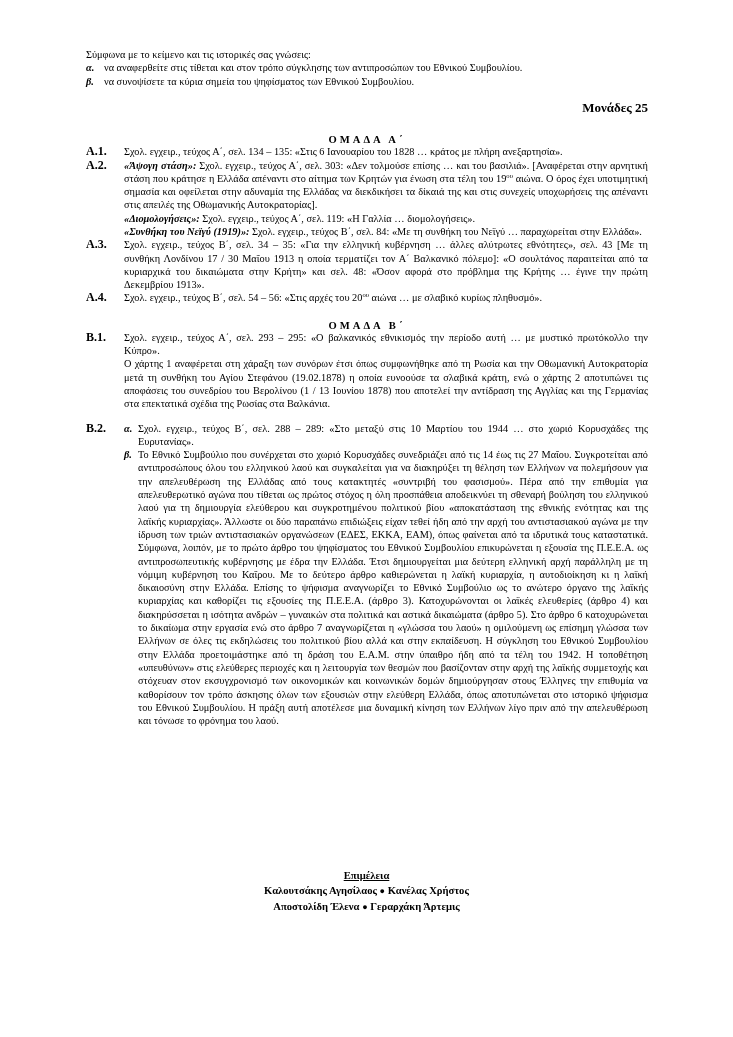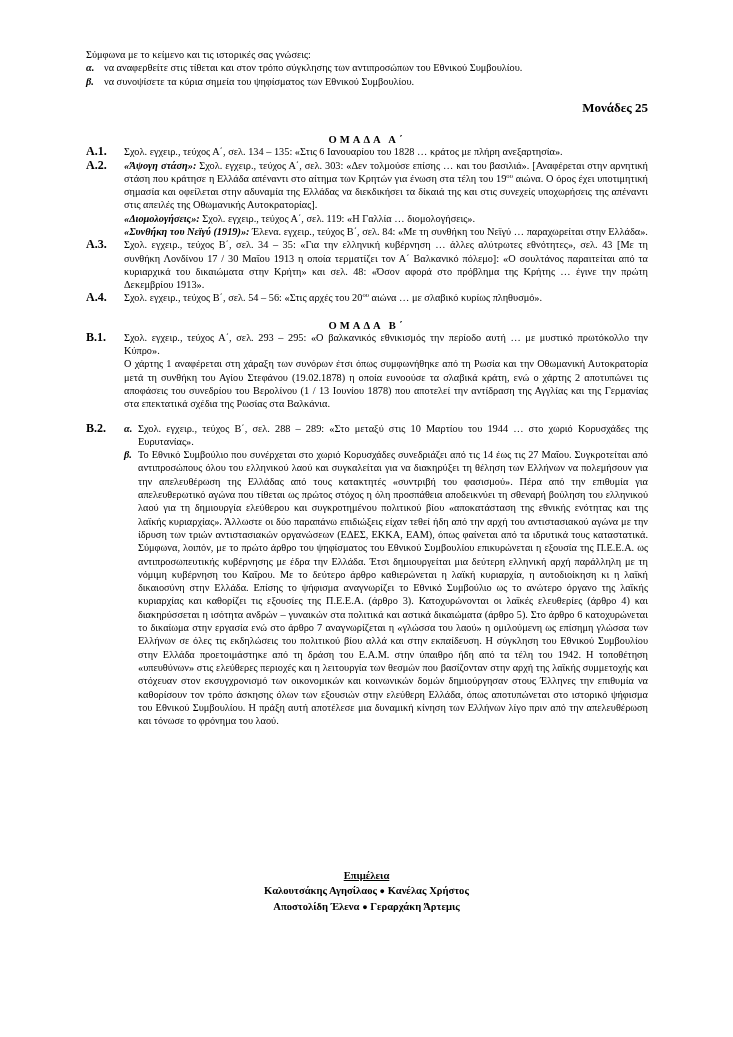--- a/index.html
+++ b/index.html
@@ -167,21 +167,21 @@
       <div class="body">
         <div class="para">Σχολ. εγχειρ., τεύχος Α΄, σελ. 134 – 135: «Στις 6 Ιανουαρίου του 1828 … κράτος με πλήρη ανεξαρτησία».</div>
       </div>
     </div>
 
     <div class="qblock">
       <div class="label">Α.2.</div>
       <div class="body">
         <div class="para"><b class="term">«Άψογη στάση»:</b><span> Σχολ. εγχειρ., τεύχος Α΄, σελ. 303: «Δεν τολμούσε επίσης … και του βασιλιά». [Αναφέρεται στην αρνητική στάση που κράτησε η Ελλάδα απέναντι στο αίτημα των Κρητών για ένωση στα τέλη του 19</span><sup>ου</sup><span> αιώνα. Ο όρος έχει υποτιμητική σημασία και οφείλεται στην αδυναμία της Ελλάδας να διεκδικήσει τα δίκαιά της και στις συνεχείς υποχωρήσεις της απέναντι στις απειλές της Οθωμανικής Αυτοκρατορίας].</span></div>
         <div class="para"><b class="term">«Διομολογήσεις»:</b><span> Σχολ. εγχειρ., τεύχος Α΄, σελ. 119: «Η Γαλλία … διομολογήσεις».</span></div>
-        <div class="para"><b class="term">«Συνθήκη του Νεϊγύ (1919)»:</b><span> Έλενα. εγχειρ., τεύχος Β΄, σελ. 84: «Με τη συνθήκη του Νεϊγύ … παραχωρείται στην Ελλάδα».</span></div>
+        <div class="para"><b class="term">«Συνθήκη του Νεϊγύ (1919)»:</b><span> Σχολ. εγχειρ., τεύχος Β΄, σελ. 84: «Με τη συνθήκη του Νεϊγύ … παραχωρείται στην Ελλάδα».</span></div>
       </div>
     </div>
 
     <div class="qblock">
       <div class="label">Α.3.</div>
       <div class="body">
         <div class="para">Σχολ. εγχειρ., τεύχος Β΄, σελ. 34 – 35: «Για την ελληνική κυβέρνηση … άλλες αλύτρωτες εθνότητες», σελ. 43 [Με τη συνθήκη Λονδίνου 17 / 30 Μαΐου 1913 η οποία τερματίζει τον Α΄ Βαλκανικό πόλεμο]: «Ο σουλτάνος παραιτείται από τα κυριαρχικά του δικαιώματα στην Κρήτη» και σελ. 48: «Όσον αφορά στο πρόβλημα της Κρήτης … έγινε την πρώτη Δεκεμβρίου 1913».</div>
       </div>
     </div>
 

